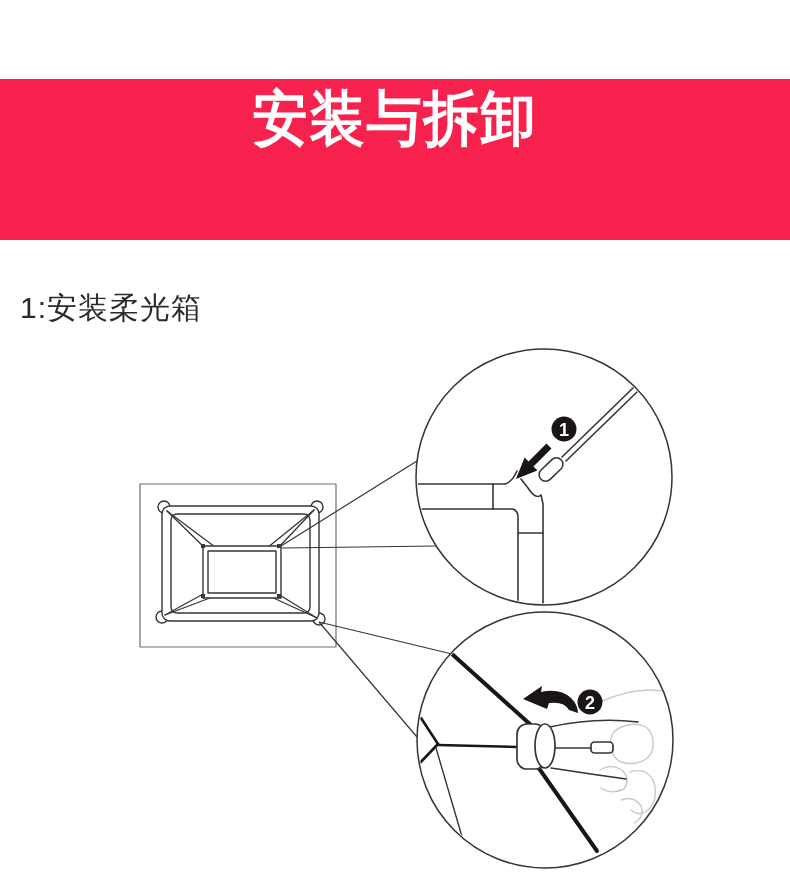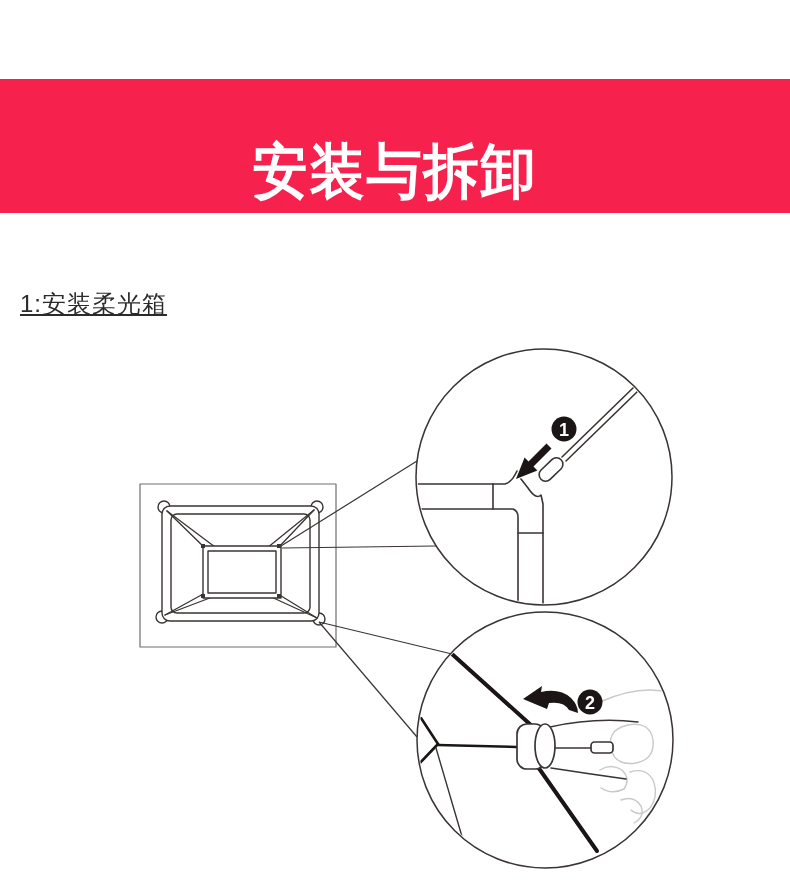--- a/index.html
+++ b/index.html
@@ -1,30 +1,30 @@
 <!DOCTYPE html>
 <html><head>
 <meta charset="utf-8">
 <style>
   html,body{margin:0;padding:0;background:#ffffff;}
   .page{
     position:relative;width:790px;height:895px;margin:0 auto;background:#ffffff;
     overflow:hidden;font-family:"Liberation Sans","DejaVu Sans",sans-serif;
   }
   .banner{
-    position:absolute;left:0;top:79px;width:790px;height:134px;
-    background:#F7214D;display:flex;align-items:flex-end;justify-content:center;
+    position:absolute;left:0;top:79px;width:790px;height:161px;
+    background:#F7214D;display:flex;align-items:flex-start;justify-content:center;
   }
   .banner-title{
     color:#ffffff;font-size:60px;font-weight:800;letter-spacing:2px;
     transform:scaleX(0.92);white-space:nowrap;
   }
   .step-label{
     position:absolute;left:20px;top:288px;margin:0;
-    font-size:24px;font-weight:500;color:#2b2b2b;letter-spacing:1px;text-decoration:underline;
+    font-size:30px;font-weight:500;color:#2b2b2b;letter-spacing:1px;
   }
   .diagram{position:absolute;left:0;top:0;}
   svg text{font-family:"Liberation Sans","DejaVu Sans",sans-serif;}
 </style>
 </head>
 <body>
 
 <div class="page">
 
   <div class="banner">

